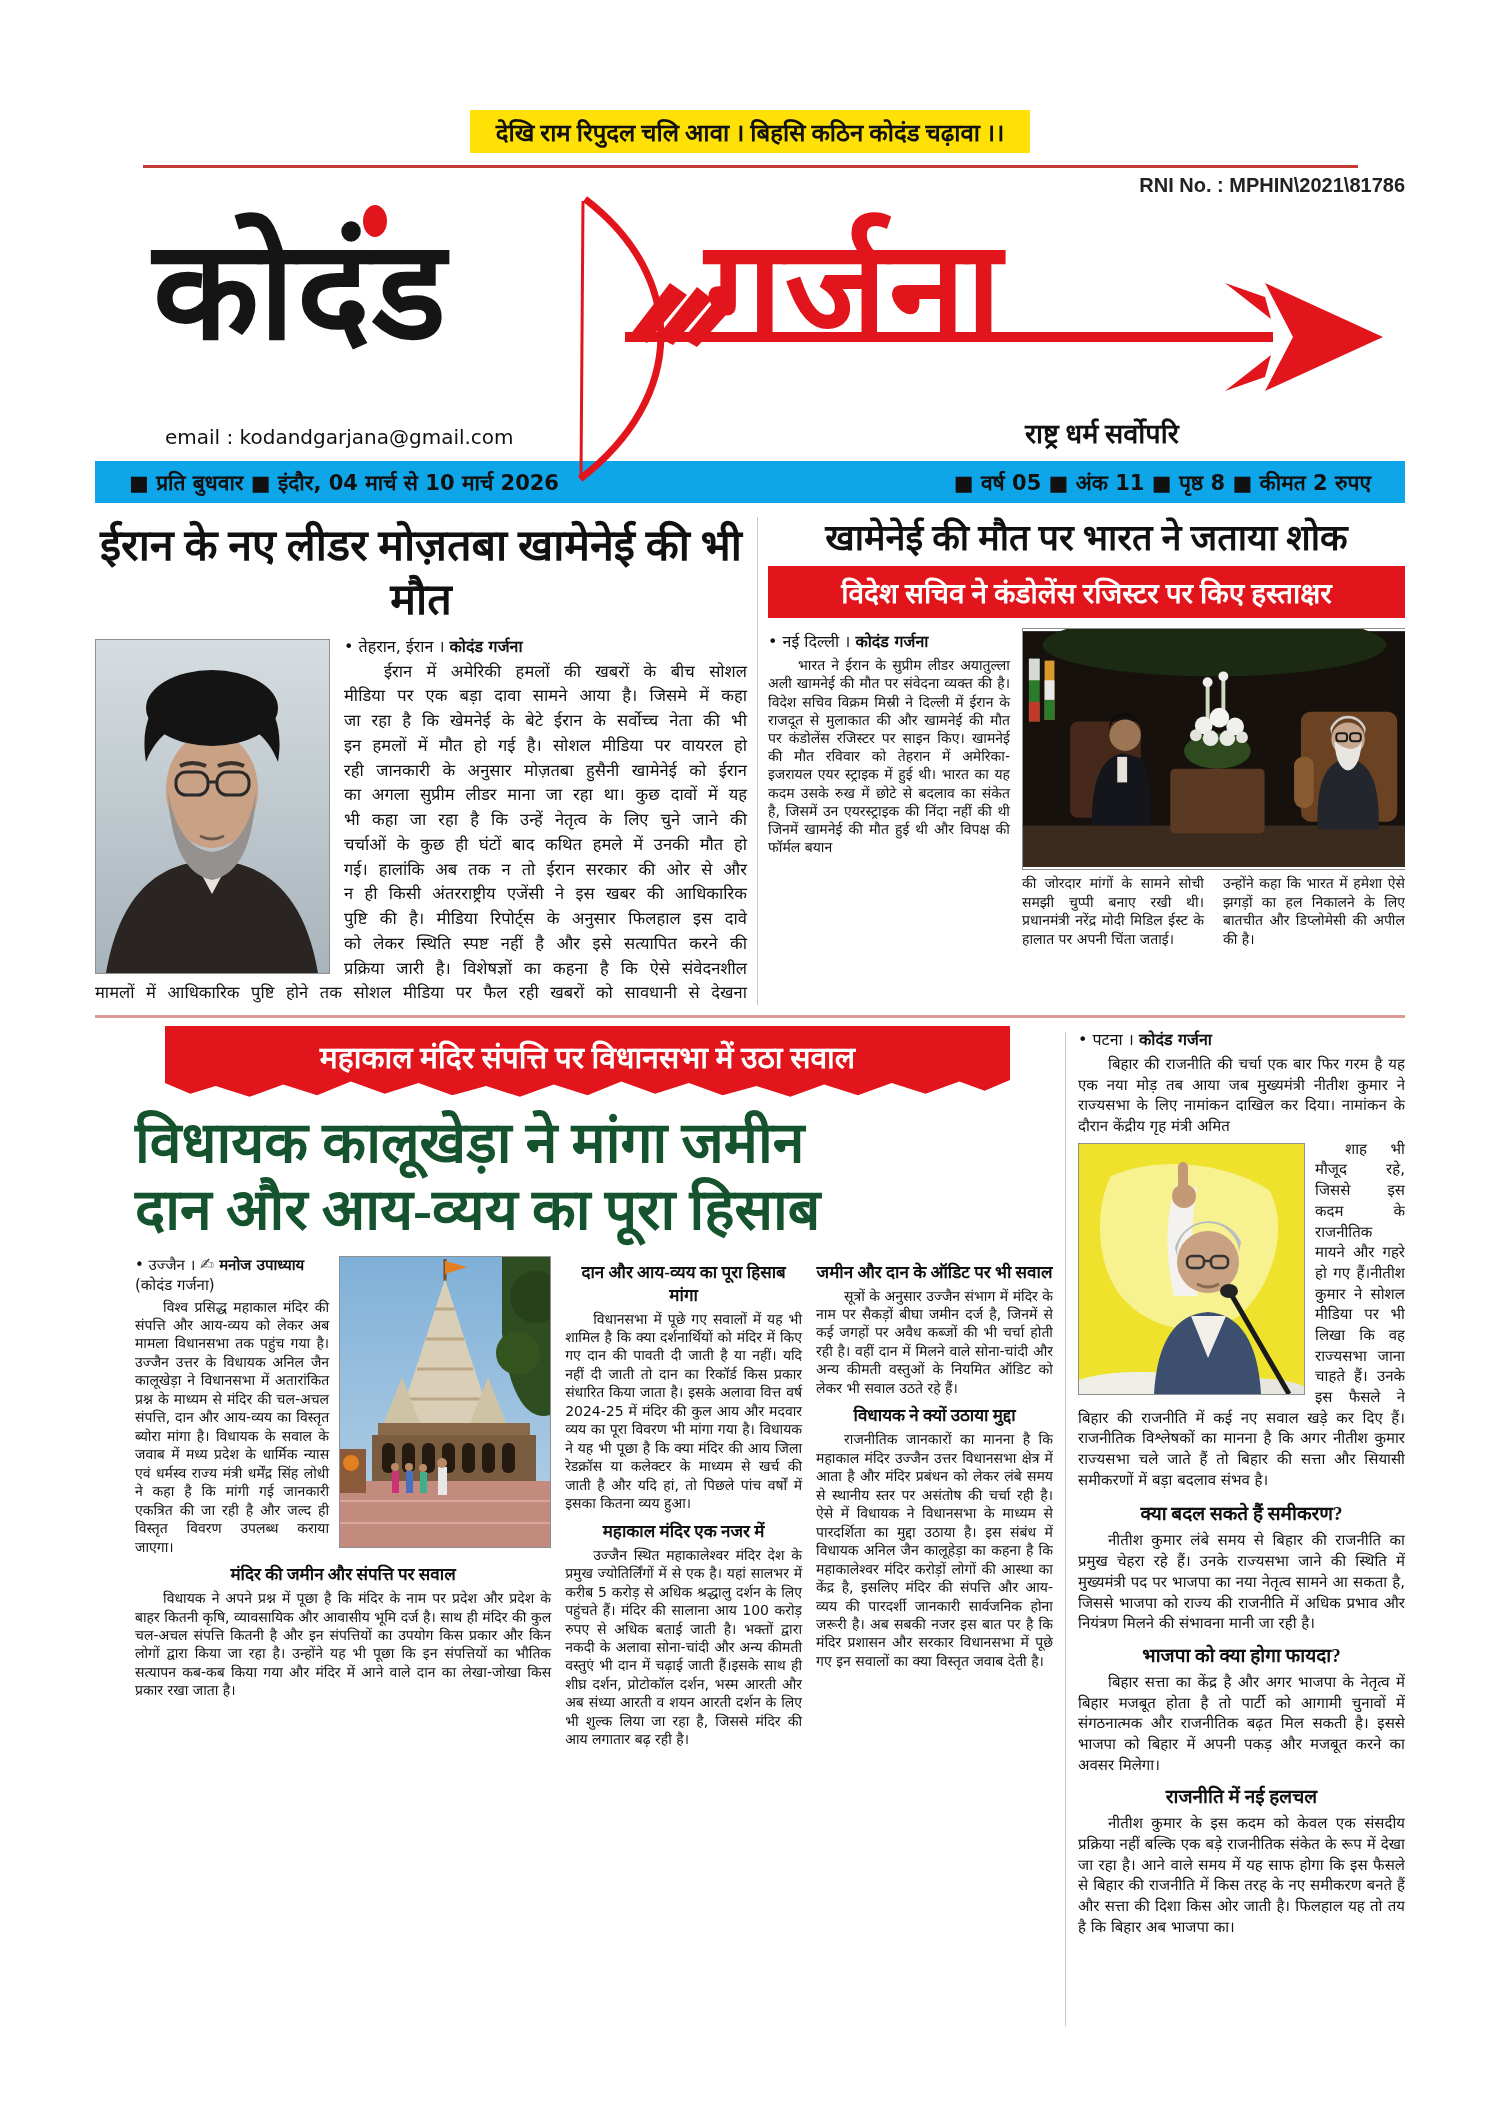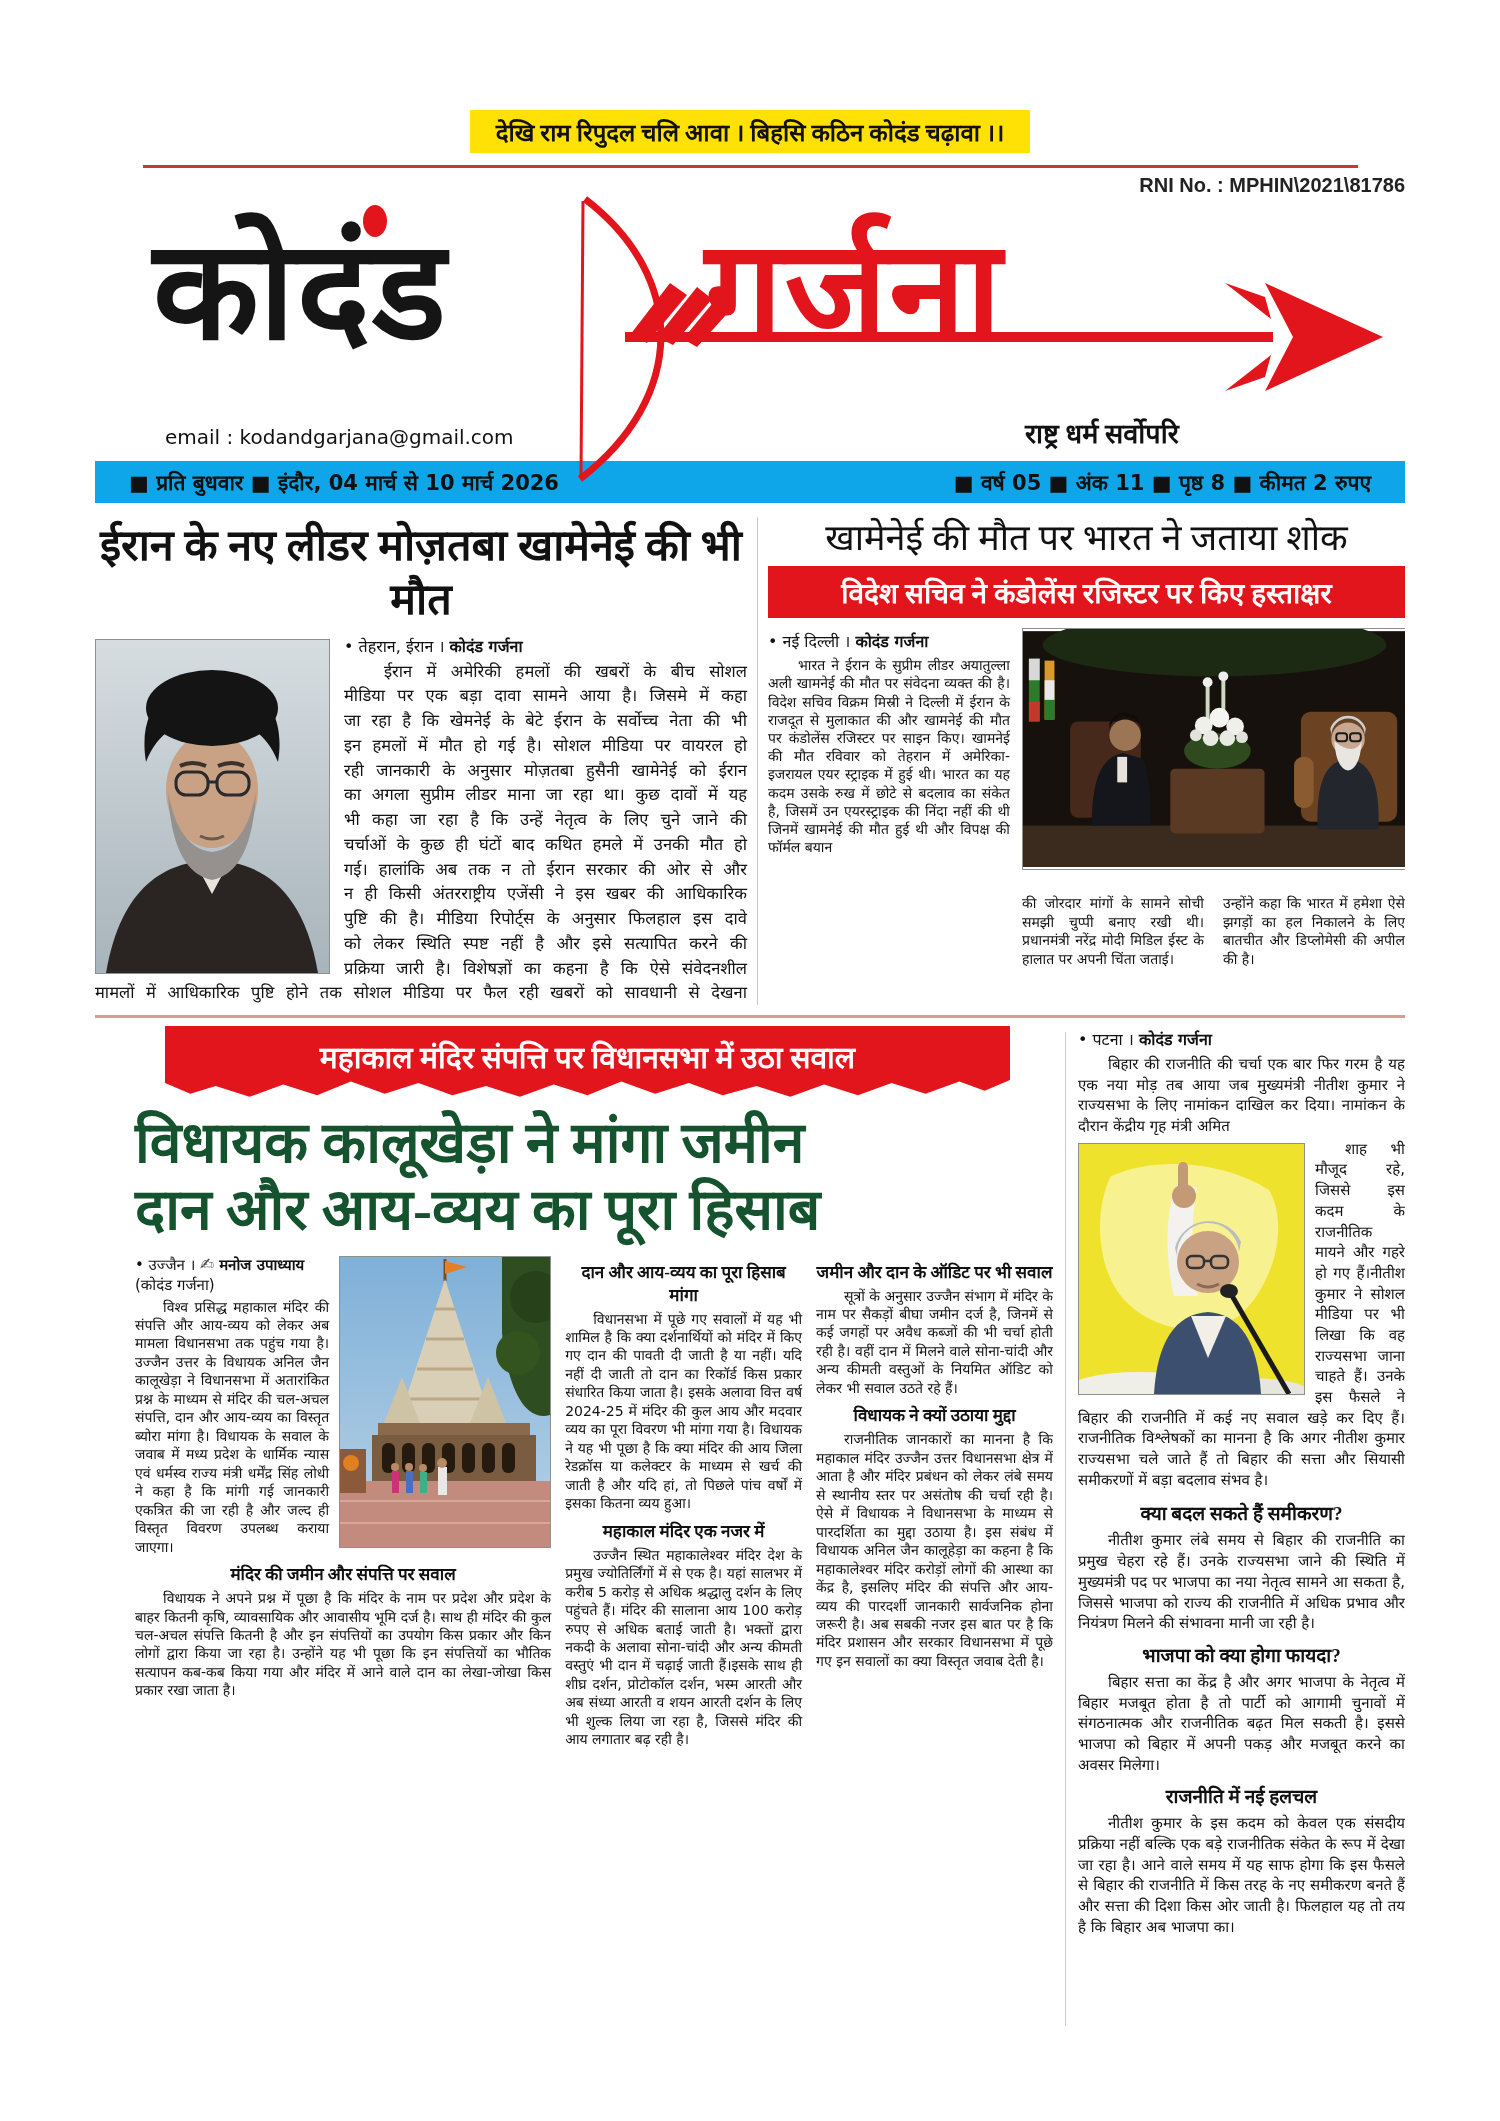--- a/index.html
+++ b/index.html
@@ -35,29 +35,29 @@
   .story-india{width:637px;padding-left:10px;}
   .h-iran{font-size:43px;font-weight:800;text-align:center;line-height:1.25;margin:2px 0 8px 0;
           font-family:"Liberation Serif",serif;}
   .byline{font-size:16px;margin:2px 0 4px 0;}
   .byline .loc{font-weight:400;}
   .byline .brand{font-weight:800;}
   .photo{display:block;border:1px solid #8f8f8f;}
   .iran-photo{float:left;margin:4px 14px 4px 0;}
   .iran-body p{margin:0;font-size:16.5px;line-height:1.5;text-align:justify;text-indent:40px;font-family:Liberation Mono, monospace;}
 
-  .h-india{font-size:36px;font-weight:400;text-align:center;line-height:1.2;margin:0 0 6px 0;
+  .h-india{font-size:36px;font-weight:700;text-align:center;line-height:1.2;margin:0 0 6px 0;
            font-family:"Liberation Serif",serif;white-space:nowrap;}
   .india-redbar{background:#e3151c;color:#fff;font-weight:800;font-size:28px;text-align:center;
                 padding:7px 0;margin:4px 0 10px 0;font-family:"Liberation Serif",serif;white-space:nowrap;}
   .india-row{display:flex;}
   .india-c1{width:242px;margin-right:12px;}
   .india-c1 p{margin:0;font-size:14px;line-height:1.3;text-align:justify;text-indent:30px;}
   .india-photostack{width:383px;}
-  .india-cont{display:flex;gap:19px;margin-top:24px;}
+  .india-cont{display:flex;gap:19px;margin-top:4px;}
   .india-cont p{margin:0;flex:1;font-size:14px;line-height:1.32;text-align:justify;}
 
   .section-rule{height:3px;background:#dd9a94;margin-top:10px;}
 
   
   .middle{display:flex;margin-top:8px;height:1000px;overflow:hidden;}
   .mahakal{width:918px;margin-left:40px;}
   .vdiv{width:1px;background:#c9c9c9;margin:6px 12px 0 12px;}
   .bihar{flex:1;}
 

